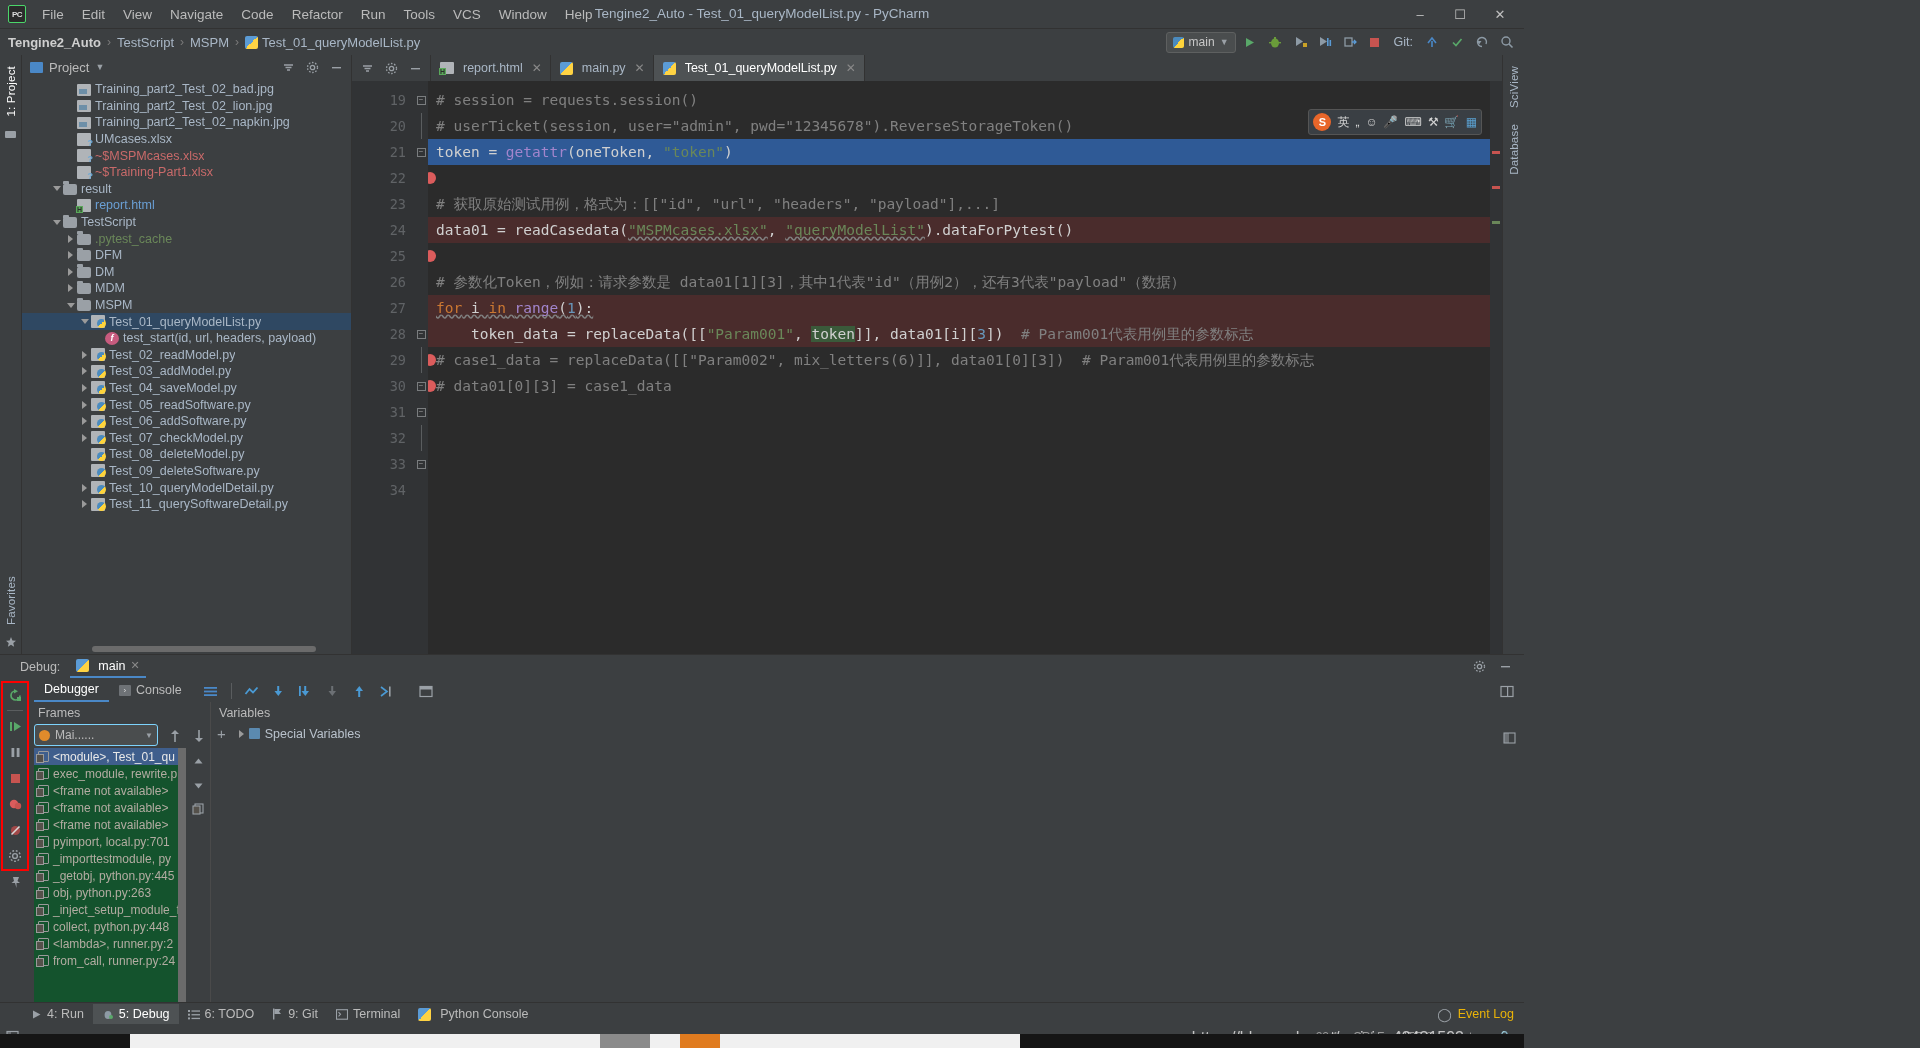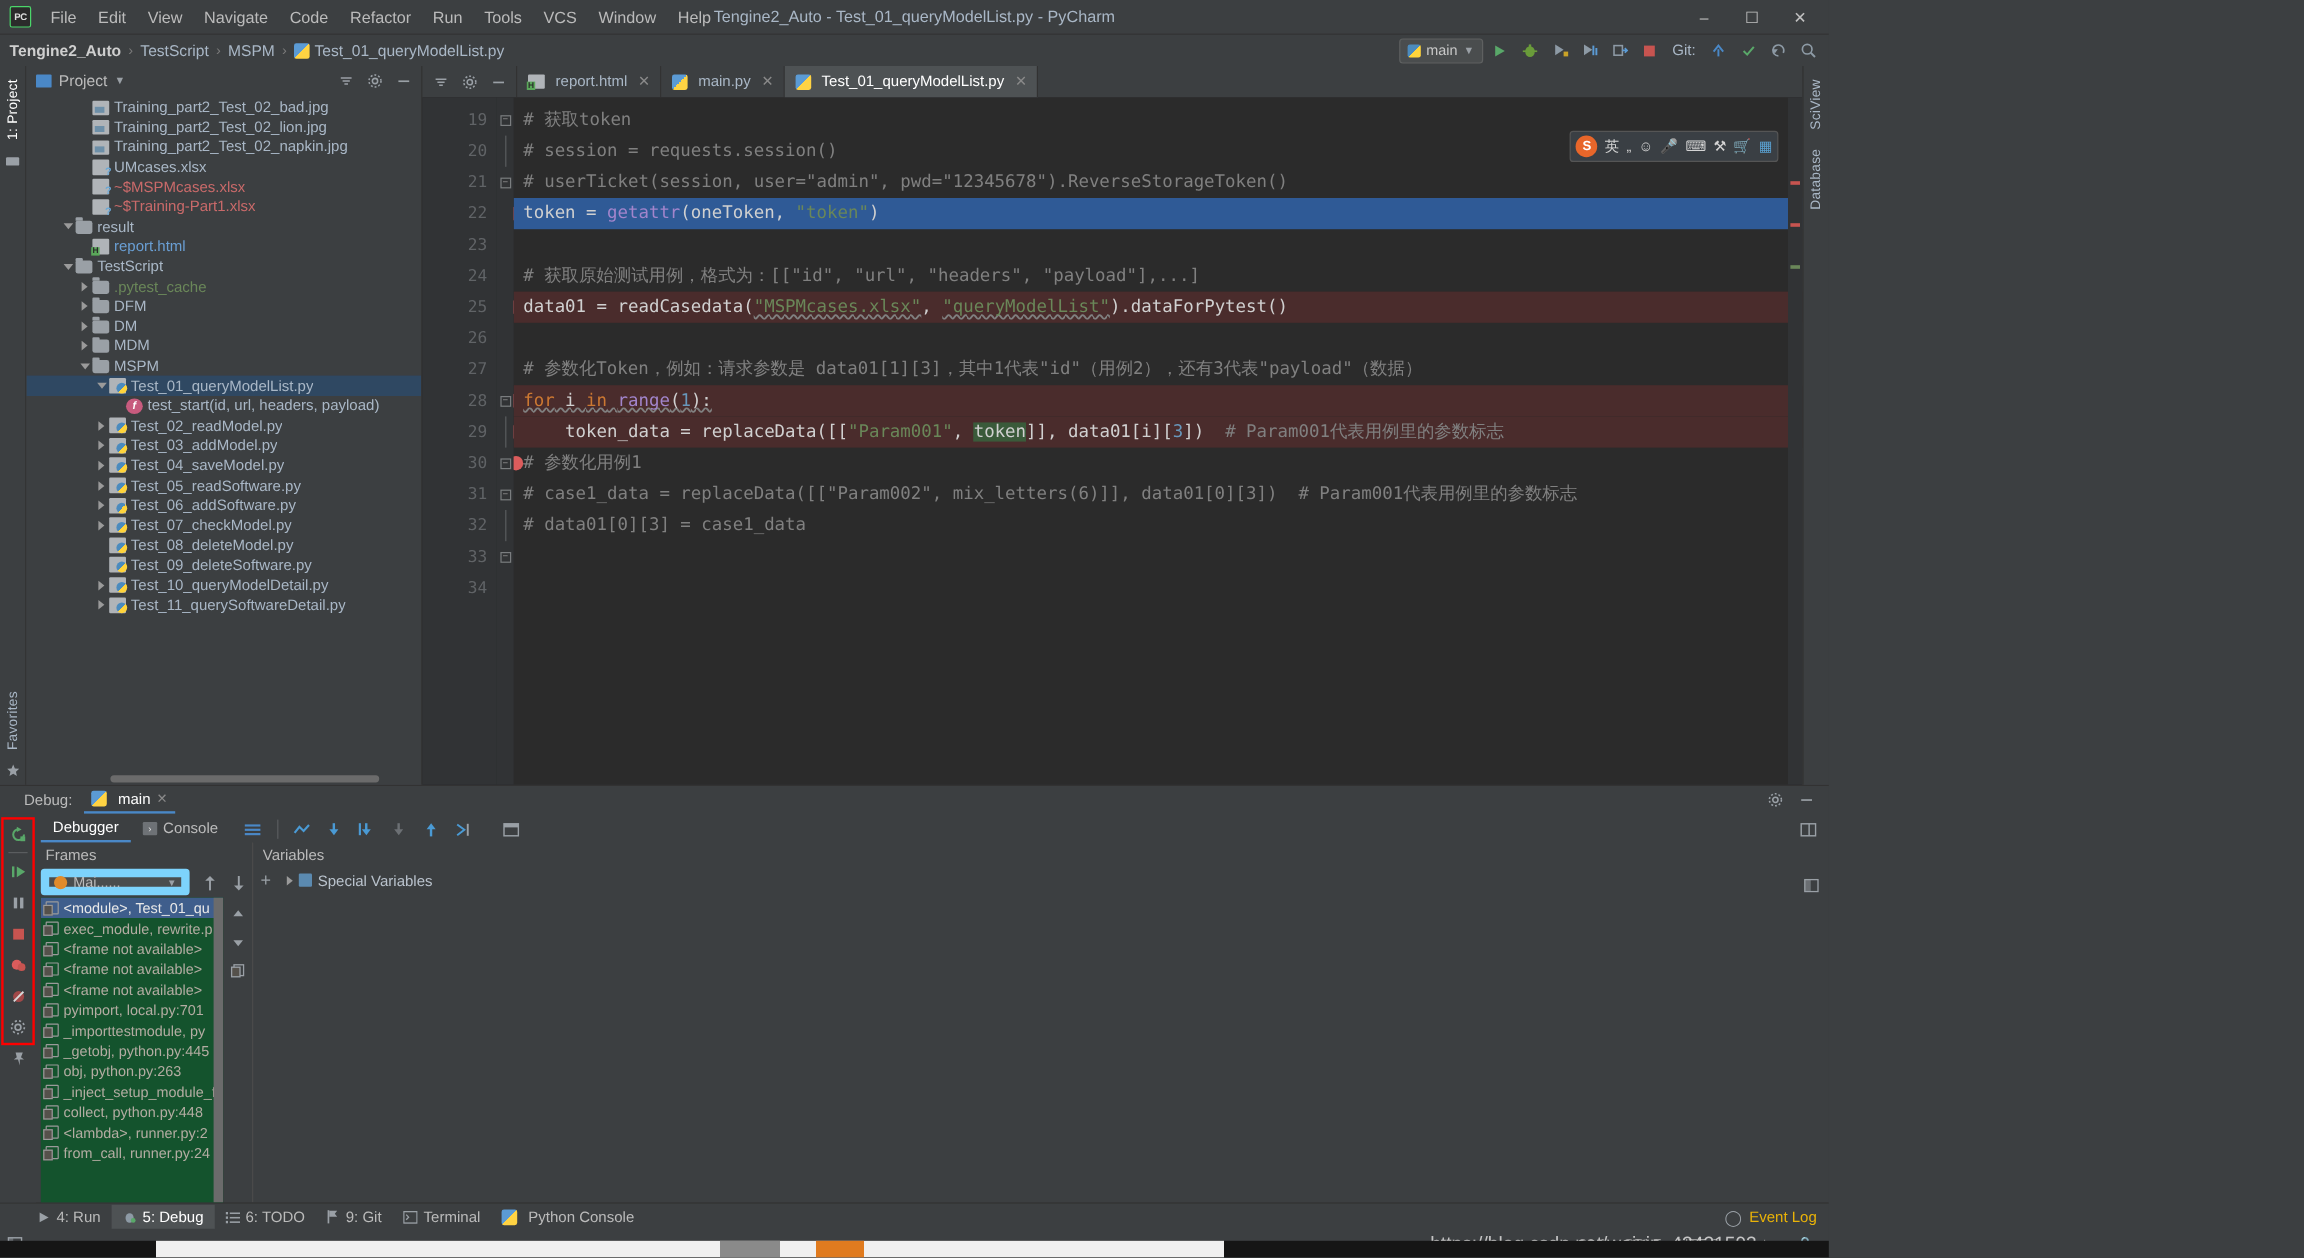--- a/index.html
+++ b/index.html
@@ -233,21 +233,21 @@
   .dtab.active { color: #ffffff; border-bottom: 2px solid #4a88c7; }
   .dbg-tools { display:flex; align-items:center; gap:5px; margin-left: 8px;}
   .dbg-tools .sep { width:1px; height:16px; background:#5a5d5f; margin:0 4px;}
   .dbg-tabs .right { margin-left:auto; padding-right:6px; display:flex; gap:4px;}
 
   .dbg-content { flex: 1; display: flex; min-height: 0; }
   .frames-col { width: 180px; flex: 0 0 180px; display: flex; flex-direction: column; min-height:0;}
   .colhdr { height: 21px; font-size: 12.5px; color: #bbbbbb; padding-left: 8px; display:flex; align-items:center; flex:0 0 21px;}
   .frames-sel {
     height: 22px; margin: 1px 4px 2px 4px; display: flex; align-items: center; gap: 5px;
-    background: #4a4d4e; border: 7px solid #7dd3fc; border-radius: 3px; padding: 0 4px; font-size:12px;
+    background: #4a4d4e; border: 1px solid #7dd3fc; border-radius: 3px; padding: 0 4px; font-size:12px;
   }
   .frames-sel .dot { width: 11px; height: 11px; border-radius: 50%; background: #e08b2b; }
   .framesbar { display:flex; align-items:center; gap: 2px; }
   .frames-list { flex: 1; overflow: hidden; background: #14532d; margin-left:4px; position:relative;}
   .frow {
     height: 17px; display: flex; align-items: center; gap: 4px; font-size: 12px;
     color: #b3aca2; padding-left: 4px; white-space: nowrap; overflow:hidden;
   }
   .frow.sel { background: #3f5e8c; color: #e8e8e8; }
   .fic { width: 11px; height: 11px; flex:0 0 11px; border: 1px solid #9a9a9a; border-radius:1px; position:relative;}
@@ -693,32 +693,30 @@
             </div>
             <div class="foldmark">
               <span class="fold-line"></span>
             </div>
             <div class="foldmark">
               <span class="fold-minus">−</span>
             </div>
             <div class="foldmark"></div>
           </div>
         <div class="code" id="code-host">
-            <div class="cl"><span class="tok-cmt"># 获取token</span></div>
             <div class="cl"><span class="tok-cmt"># session = requests.session()</span></div>
             <div class="cl"><span class="tok-cmt"># userTicket(session, user="admin", pwd="12345678").ReverseStorageToken()</span></div>
             <div class="cl hl-blue"><span class="tok-white">token = </span><span class="tok-fn">getattr</span><span class="tok-white">(oneToken, </span><span class="tok-str">"token"</span><span class="tok-white">)</span></div>
             <div class="cl"></div>
             <div class="cl"><span class="tok-cmt"># 获取原始测试用例，格式为：[["id", "url", "headers", "payload"],...]</span></div>
             <div class="cl hl-err"><span class="tok-white">data01 = readCasedata(</span><span class="tok-str squiggle">"MSPMcases.xlsx"</span><span class="tok-white">, </span><span class="tok-str squiggle">"queryModelList"</span><span class="tok-white">).dataForPytest()</span></div>
             <div class="cl"></div>
             <div class="cl"><span class="tok-cmt"># 参数化Token，例如：请求参数是 data01[1][3]，其中1代表"id"（用例2），还有3代表"payload"（数据）</span></div>
             <div class="cl hl-err"><span class="tok-kw squiggle">for</span><span class="tok-white squiggle"> i </span><span class="tok-kw squiggle">in</span><span class="tok-white squiggle"> </span><span class="tok-fn squiggle">range</span><span class="tok-white squiggle">(</span><span class="tok-num squiggle">1</span><span class="tok-white squiggle">):</span></div>
             <div class="cl hl-err"><span class="tok-white">    token_data = replaceData([[</span><span class="tok-str">"Param001"</span><span class="tok-white">, </span><span class="tok-hl tok-white">token</span><span class="tok-white">]], data01[</span><span class="tok-white">i</span><span class="tok-white">][</span><span class="tok-num">3</span><span class="tok-white">])  </span><span class="tok-cmt"># Param001代表用例里的参数标志</span></div>
-            <div class="cl"><span class="tok-cmt"># 参数化用例1</span></div>
             <div class="cl"><span class="tok-cmt"># case1_data = replaceData([["Param002", mix_letters(6)]], data01[0][3])  # Param001代表用例里的参数标志</span></div>
             <div class="cl"><span class="tok-cmt"># data01[0][3] = case1_data</span></div>
             <div class="cl"></div>
           </div>
         <div class="editor-scroll-right">
           <div class="err-stripe" style="top:70px"></div>
           <div class="err-stripe" style="top:105px"></div>
           <div class="err-stripe" style="top:140px;background:#6a8759"></div>
         </div>
 

